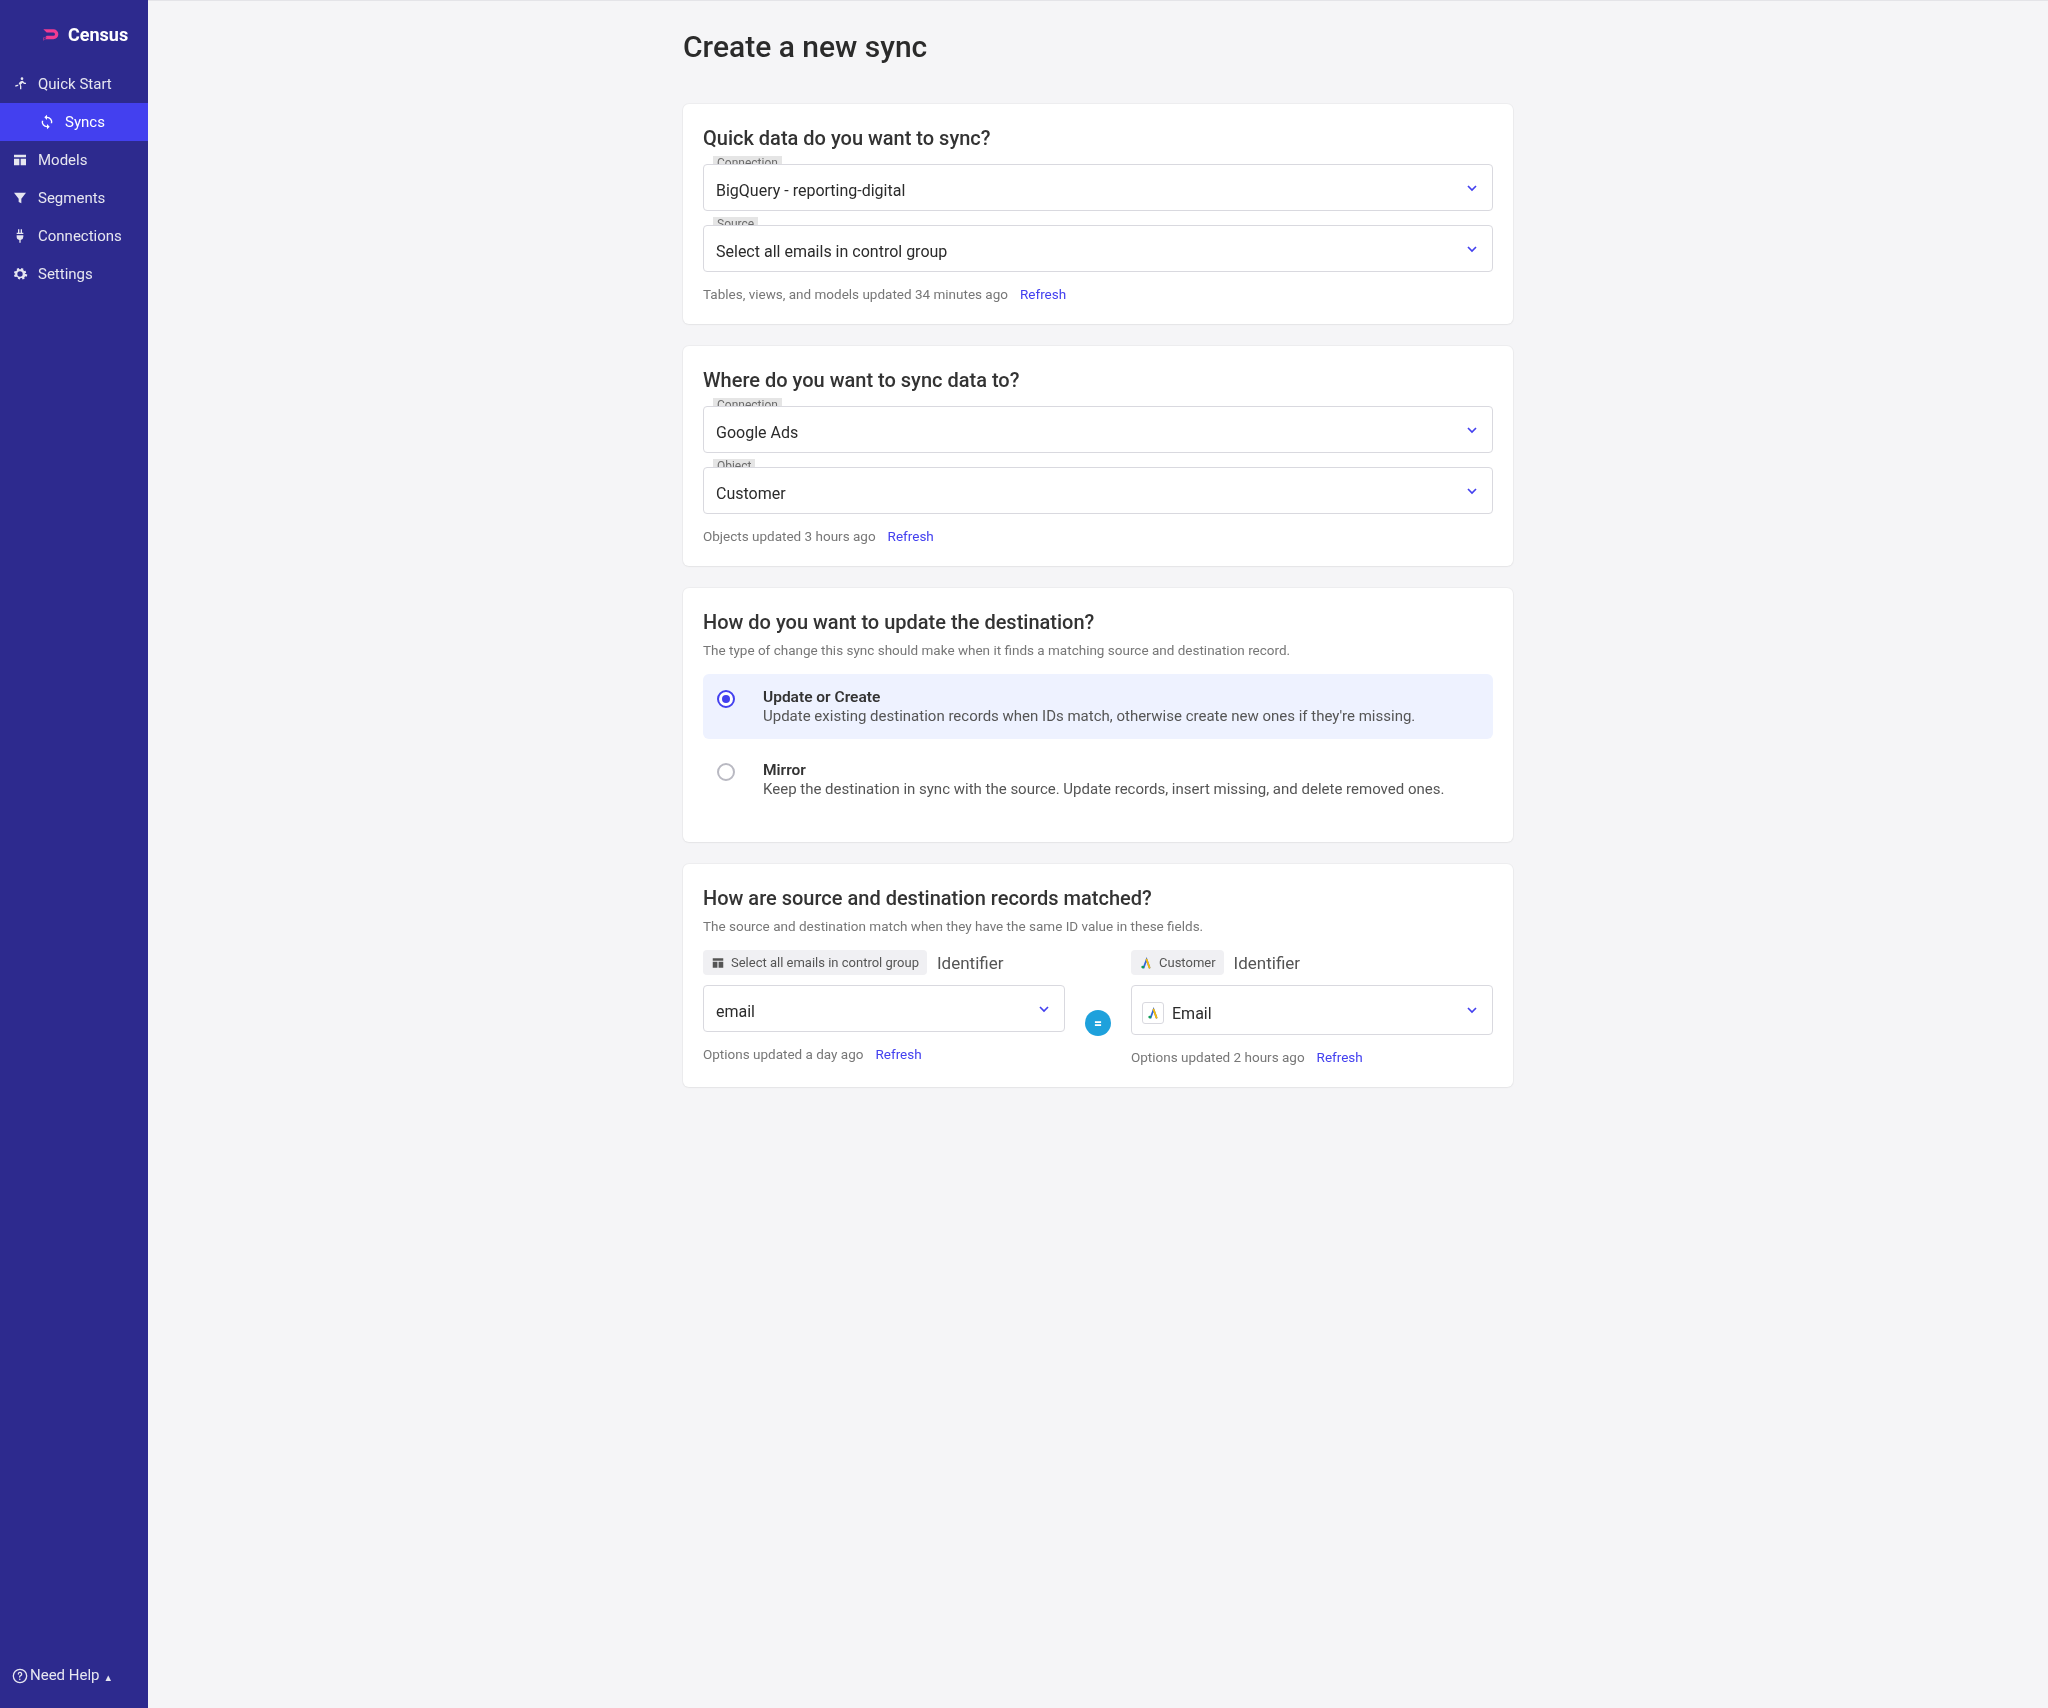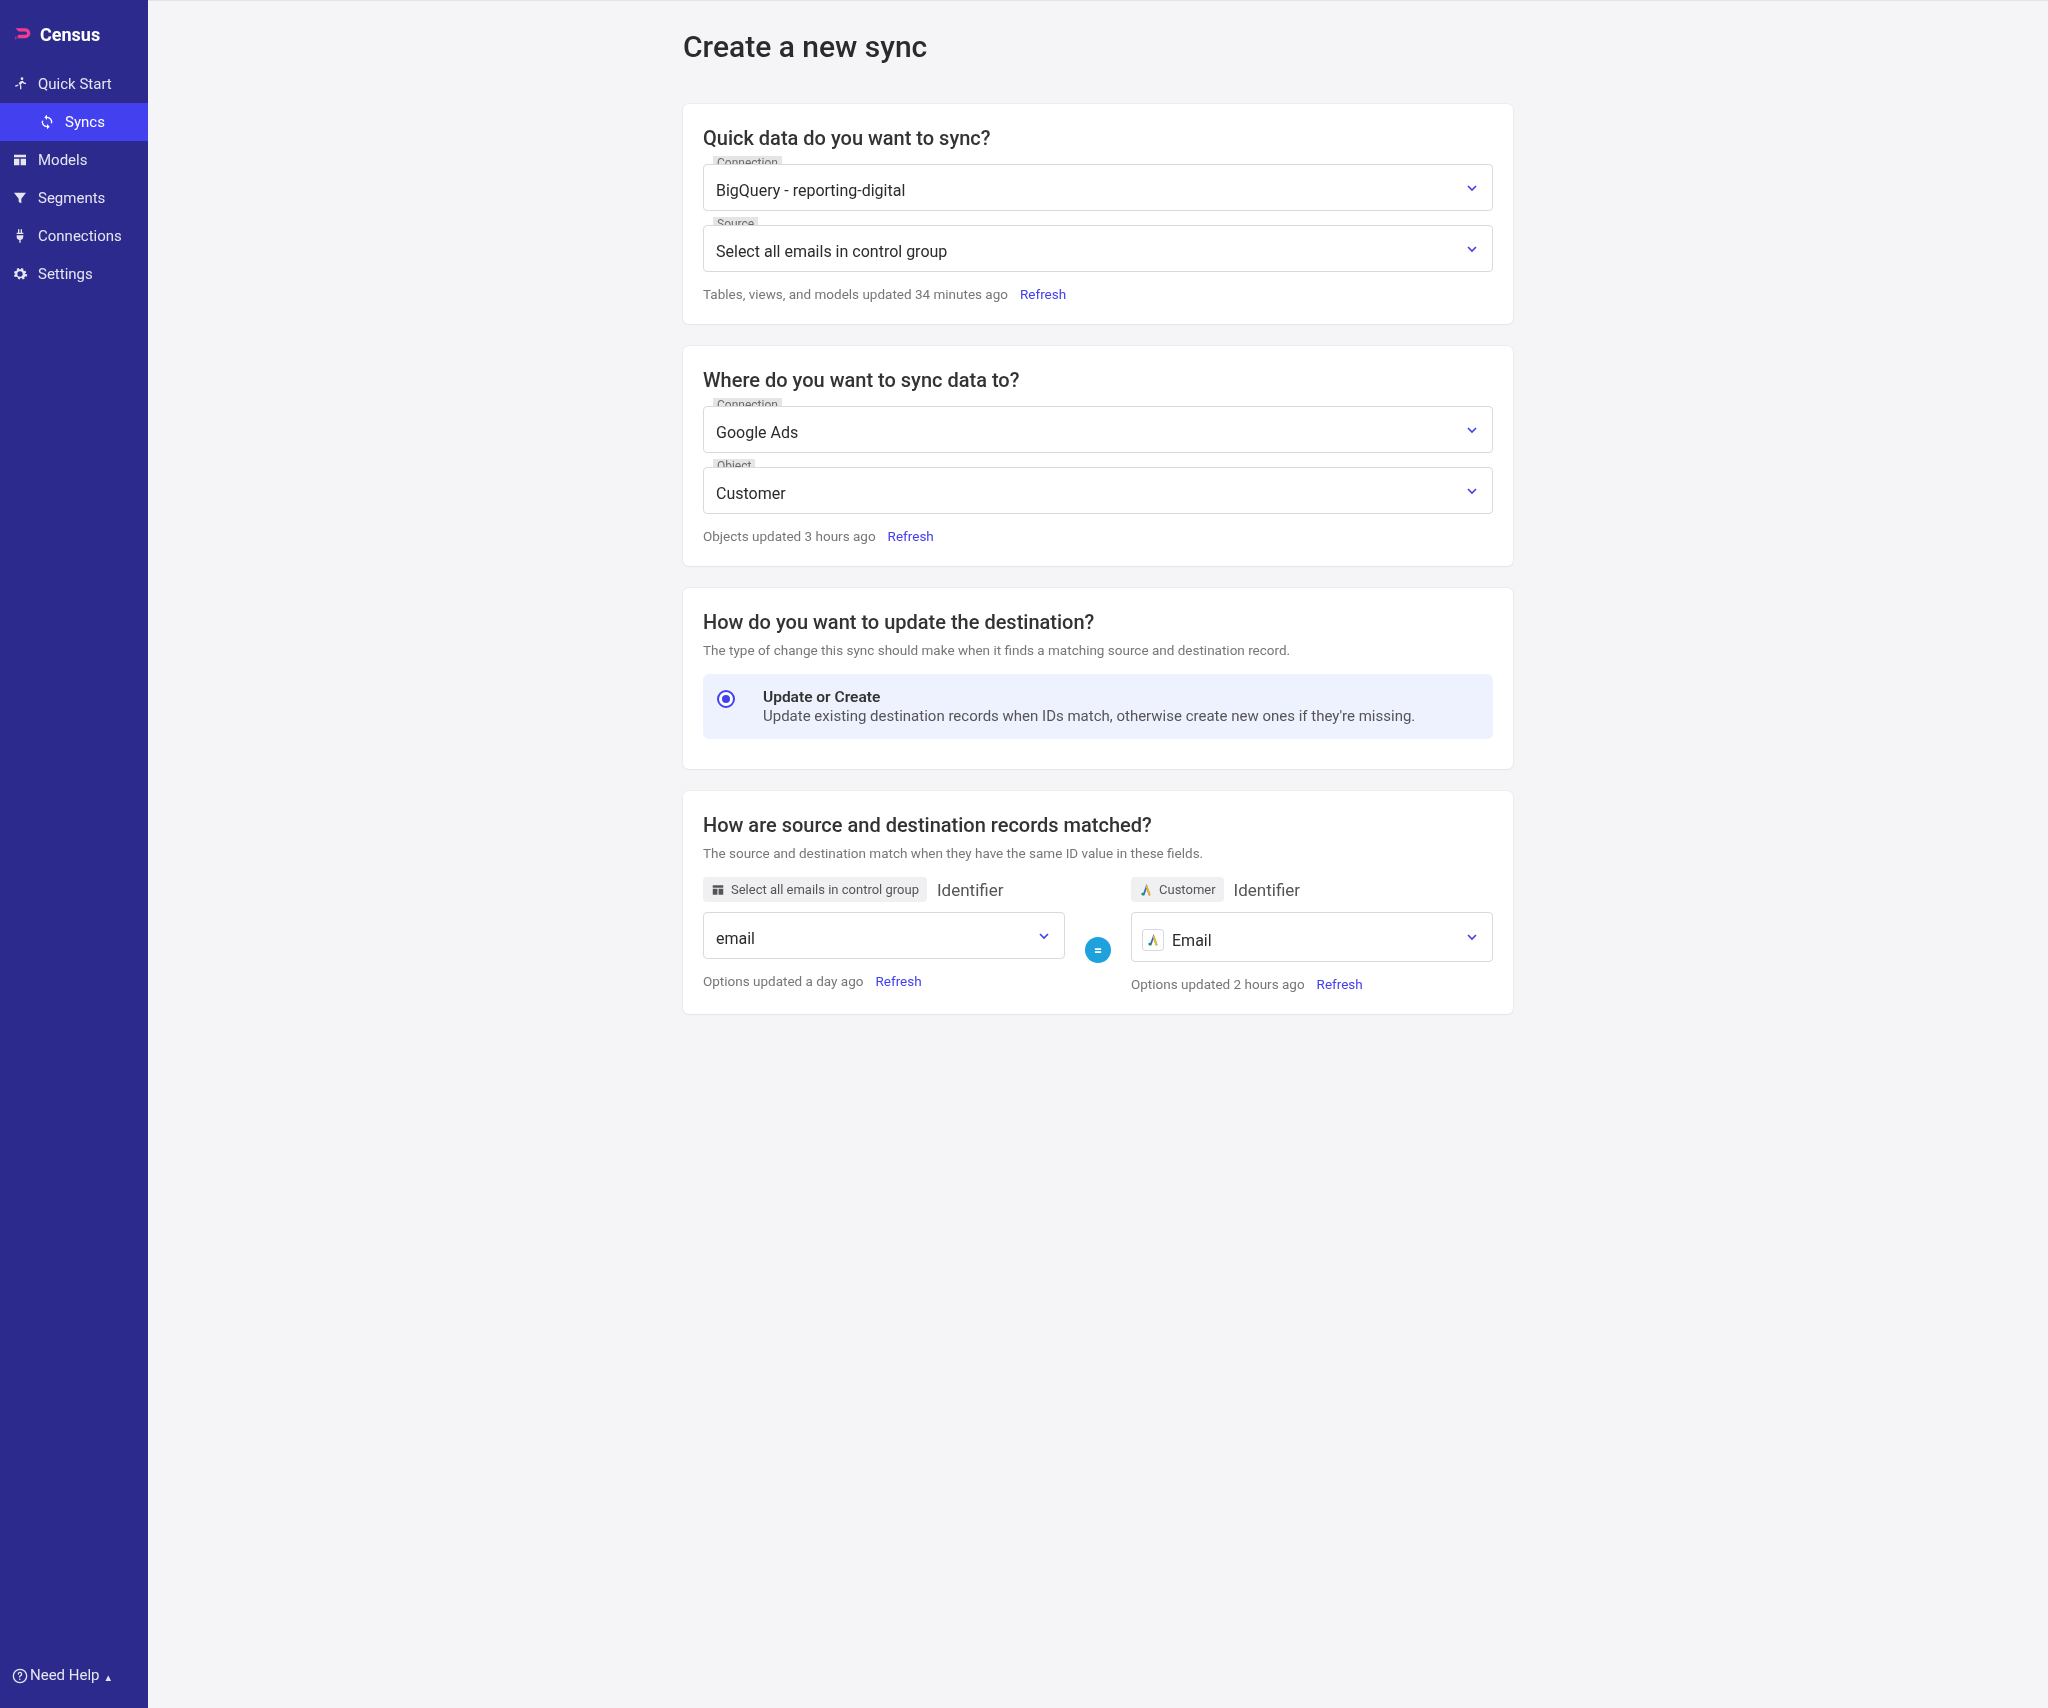--- a/index.html
+++ b/index.html
@@ -15,24 +15,26 @@
   .sidebar {
     width: 148px;
     background: #2d2a8e;
     color: #fff;
     display: flex;
     flex-direction: column;
     flex-shrink: 0;
   }
   .brand {
     display: flex;
+    align-items: center;
     gap: 8px;
     padding: 24px 12px 20px 12px;
     font-weight: 700;
     font-size: 18px;
+    margin-left: 28px;
   }
   .brand-icon {
     width: 20px; height: 20px;
     color: #f13b91;
   }
   .nav { display: flex; flex-direction: column; }
   .nav-item {
     display: flex; align-items: center; gap: 10px;
     padding: 10px 12px;
     color: #e6e6f0;
@@ -344,20 +346,27 @@
         <p class="subtext">The type of change this sync should make when it finds a matching source and destination record.</p>
 
         <div class="option selected">
           <span class="radio"></span>
           <div>
             <div class="opt-title">Update or Create</div>
             <div class="opt-desc">Update existing destination records when IDs match, otherwise create new ones if they're missing.</div>
           </div>
         </div>
 
+        <div class="option">
+          <span class="radio"></span>
+          <div>
+            <div class="opt-title">Mirror</div>
+            <div class="opt-desc">Keep the destination in sync with the source. Update records, insert missing, and delete removed ones.</div>
+          </div>
+        </div>
       </section>
 
       <section class="card">
         <h2>How are source and destination records matched?</h2>
         <p class="subtext">The source and destination match when they have the same ID value in these fields.</p>
 
         <div class="match-row">
 
           <div class="match-col">
             <div class="badge-row">

